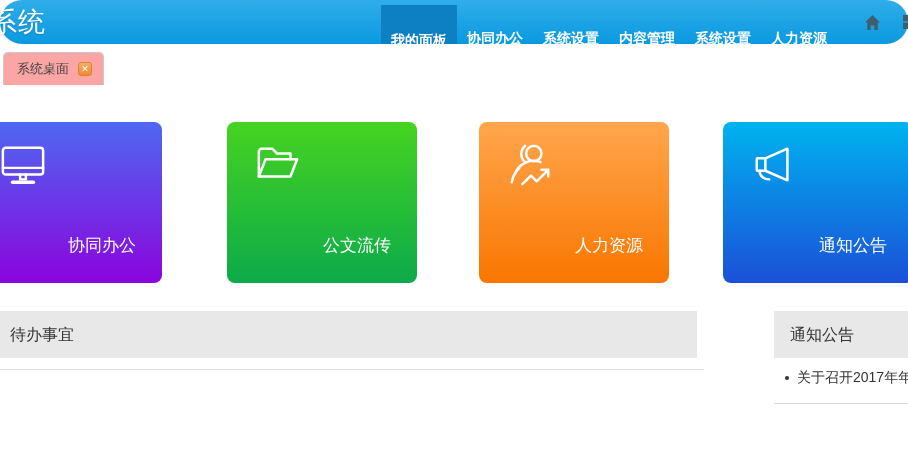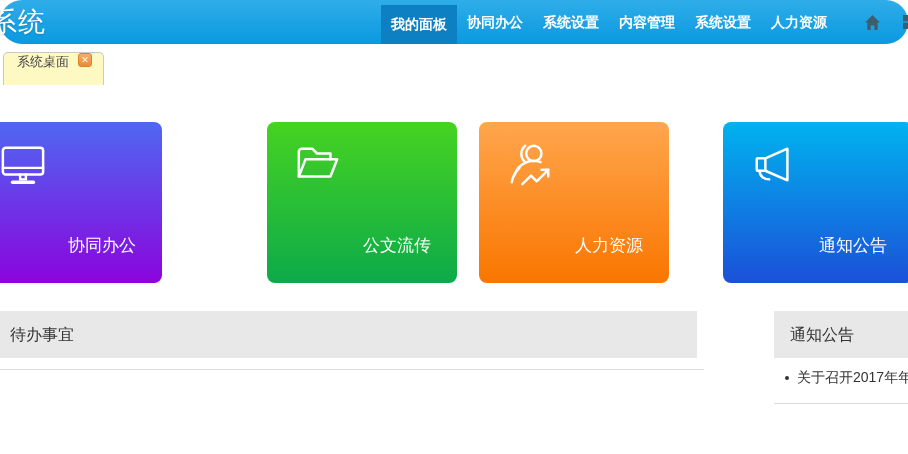--- a/index.html
+++ b/index.html
@@ -7,45 +7,45 @@
   body { font-family:"Liberation Sans","DejaVu Sans",sans-serif; background:#fff; }
   .stage { position:relative; width:908px; height:454px; overflow:hidden; background:#fff; }
 
   
   .topbar { position:absolute; left:0; top:0; width:100%; height:44px;
             background:linear-gradient(180deg,#2fade9 0%,#0a99e0 100%);border-radius:22px; }
   .brand { position:absolute; left:-10px; top:0; height:44px; line-height:44px;
            color:#fff; font-size:27px; letter-spacing:1px; white-space:nowrap;
            text-shadow:0 1px 2px rgba(0,0,0,.18); }
   .topnav { position:absolute; left:381px; top:0; height:44px; display:flex; align-items:stretch; }
-  .nav-item { padding:0 10px; line-height:44px; color:#fff; font-size:14px; font-weight:bold;
+  .nav-item { padding:16px 10px; line-height:44px; color:#fff; font-size:14px; font-weight:bold;
               white-space:nowrap; cursor:pointer; }
   .nav-item.active { background:#0d80c4; background-clip:padding-box;
                      border-top:5px solid transparent; line-height:39px; }
   .top-icon { width:17px; height:17px; margin-top:14px; cursor:pointer; flex:none; }
   .top-icon.home { margin-left:27px; }
   .top-icon.grid { margin-left:21px; }
 
   
   .tab { position:absolute; left:3px; top:52px; width:101px; height:33px;
-         background:#fef9c3; border:1px solid #c9c9c9; border-bottom:none;
-         border-radius:5px 5px 0 0; display:flex; align-items:flex-start;
+         background:#fca5a5; border:1px solid #c9c9c9; border-bottom:none;
+         border-radius:5px 5px 0 0; display:flex; align-items:center;
          padding:0 8px 0 13px; gap:9px; cursor:pointer; }
   .tab-label { font-size:13px; color:#444; white-space:nowrap; }
   .tab-close { width:14px; height:14px; border-radius:3px; flex:none;
                background:linear-gradient(180deg,#f5ae6a 0%,#ec8b33 100%);
                border:1px solid #e0812d; color:#fff; font-size:9px; line-height:12px;
                text-align:center; font-weight:bold; cursor:pointer; }
 
   
   .tile { position:absolute; top:122px; width:190px; height:161px; border-radius:8px; cursor:pointer; }
   .tile-icon { position:absolute; left:28px; top:20px; }
   .tile-icon svg { stroke:#fff; fill:none; stroke-width:2.6; stroke-linecap:round; stroke-linejoin:round; }
   .tile-label { position:absolute; right:26px; bottom:26px; color:#fff; font-size:17px; white-space:nowrap; }
-  .tile1 { left:-28px; } .tile2 { left:227px;margin-left:40px; } .tile3 { left:479px; } .tile4 { left:723px; }
+  .tile1 { left:-28px; } .tile2 { left:227px; } .tile3 { left:479px; } .tile4 { left:723px; }
 
   
   .panel-header { position:absolute; height:47px; line-height:47px; background:#e8e8e8;
                   font-size:16px; color:#333; white-space:nowrap; }
   .todo-header { left:-20px; top:311px; width:717px; padding-left:30px; }
   .notice-header { left:774px; top:311px; width:140px; padding-left:16px; }
   .divider { position:absolute; height:1px; background:#dcdcdc; }
   .todo-divider { left:-20px; top:369px; width:724px; }
   .notice-divider { left:774px; top:403px; width:140px; }
   .notice-item { position:absolute; left:785px; top:369px; display:flex; align-items:center;

